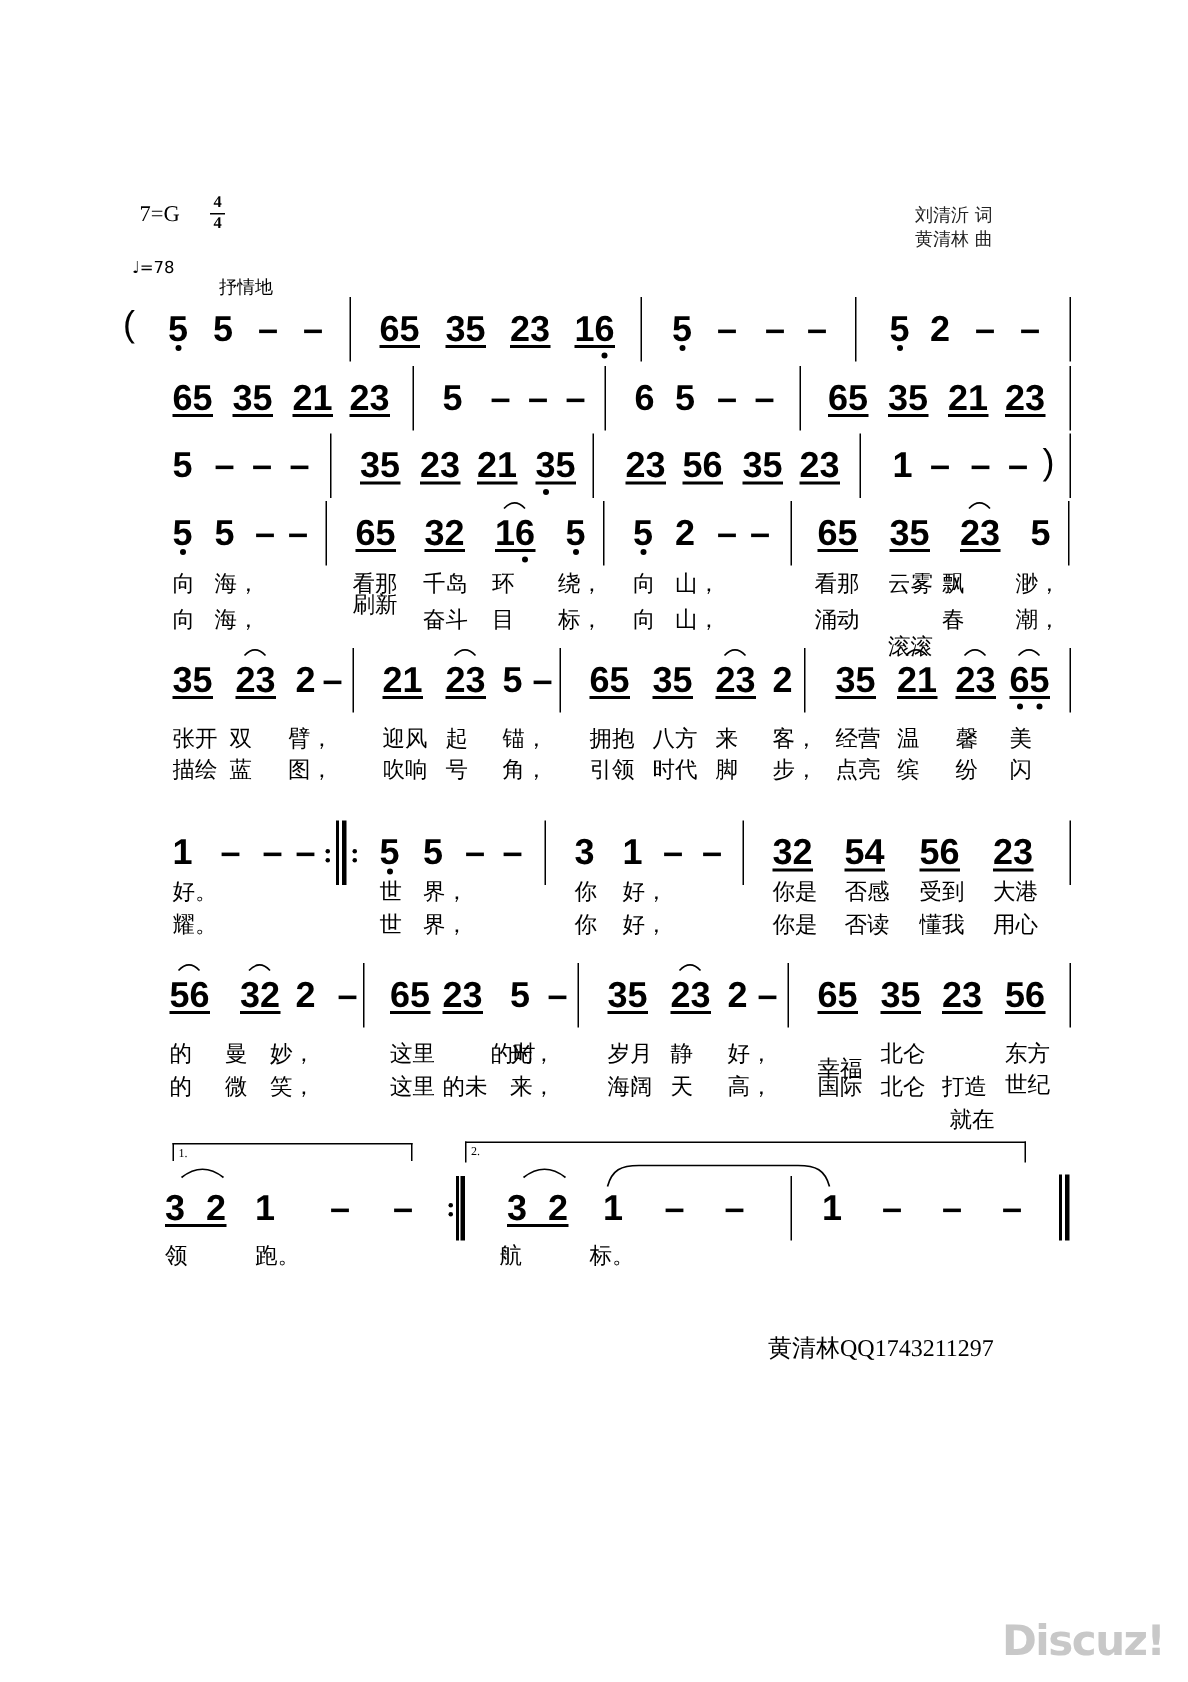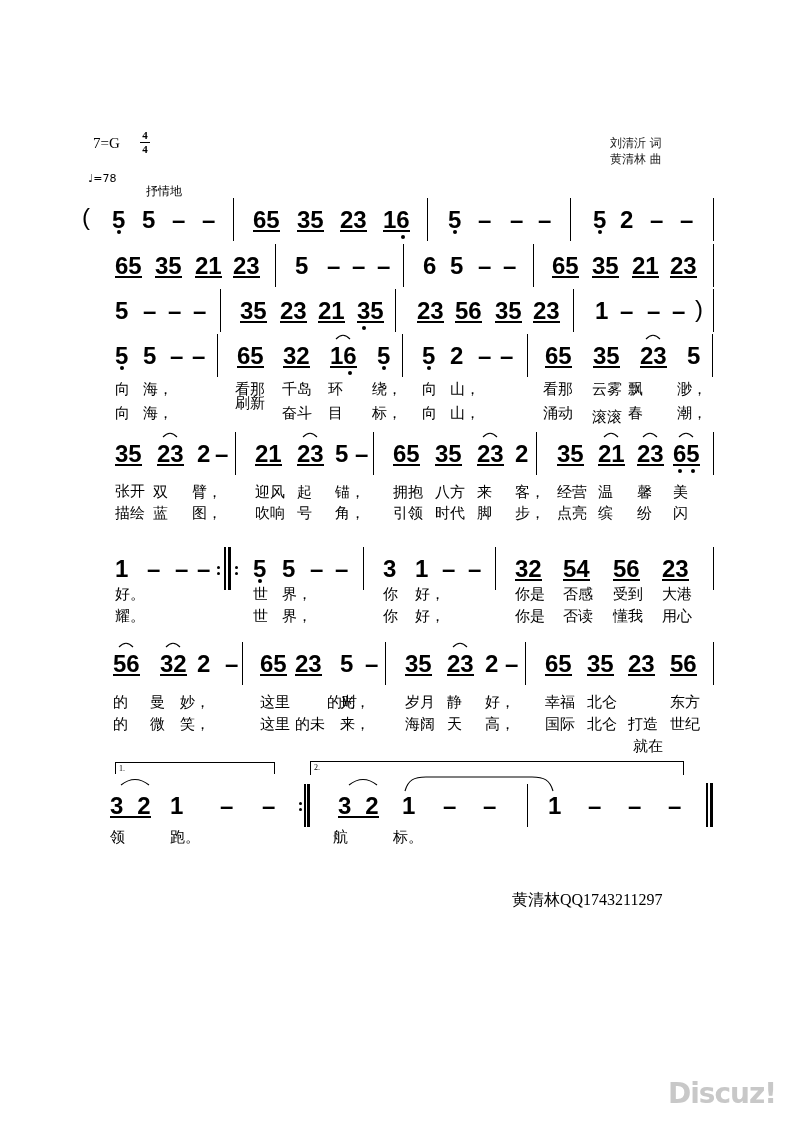--- a/index.html
+++ b/index.html
@@ -330,21 +330,21 @@
           <div class="beat" style="left: 545px; top: 344px;">
             <div class="nt">65</div>
             <div class="ul"></div>
             <div class="lyr" style="top: 38px; left: -2px;">看那</div>
             <div class="lyr" style="top: 62px; left: -2px;">涌动</div>
           </div>
           <div class="beat" style="left: 593px; top: 344px;">
             <div class="nt">35</div>
             <div class="ul"></div>
             <div class="lyr" style="top: 38px; left: -1px;">云雾</div>
-            <div class="lyr" style="top: 66px; left: -1px;">滚滚</div>
+            <div class="lyr" style="top: 80px; left: -1px;">滚滚</div>
           </div>
           <div class="beat" style="left: 640px; top: 344px;">
             <div class="nt">23</div>
             <div class="ul"></div>
             <svg class="slur" width="16" height="6" style="left: 5.3px; top: -11px;">
               <path d="M1,6 Q8,-1.5 15,6" fill="none" stroke="#000" stroke-width="1.1"></path>
             </svg>
             <div class="lyr" style="top: 38px; left: -12px;">飘</div>
             <div class="lyr" style="top: 62px; left: -12px;">春</div>
           </div>
@@ -357,21 +357,21 @@
         <div class="bar" style="left: 217px; top: 334px; height: 43px;"></div>
         <div class="bar" style="left: 402px; top: 334px; height: 43px;"></div>
         <div class="bar" style="left: 527px; top: 334px; height: 43px;"></div>
         <div class="bar" style="left: 712px; top: 334px; height: 43px;"></div>
       </div>
       <div class="row">
         <div class="measure">
           <div class="beat" style="left: 115px; top: 442px;">
             <div class="nt">35</div>
             <div class="ul"></div>
-            <div class="lyr" style="top: 43px; left: 0px; font-family: Liberation Mono, monospace;">张开</div>
+            <div class="lyr" style="top: 43px; left: 0px;">张开</div>
             <div class="lyr" style="top: 64px; left: 0px;">描绘</div>
           </div>
           <div class="beat" style="left: 157px; top: 442px;">
             <div class="nt">23</div>
             <div class="ul"></div>
             <svg class="slur" width="16" height="6" style="left: 5.3px; top: -11px;">
               <path d="M1,6 Q8,-1.5 15,6" fill="none" stroke="#000" stroke-width="1.1"></path>
             </svg>
             <div class="lyr" style="top: 43px; left: -4px;">双</div>
             <div class="lyr" style="top: 64px; left: -4px;">蓝</div>
@@ -645,21 +645,21 @@
             <div class="lyr" style="top: 65px; left: 0px;">高，</div>
           </div>
           <div class="beat" style="left: 505px; top: 652px;">
             <div class="nt">–</div>
           </div>
         </div>
         <div class="measure">
           <div class="beat" style="left: 545px; top: 652px;">
             <div class="nt">65</div>
             <div class="ul"></div>
-            <div class="lyr" style="top: 43px; left: 0px;">幸福</div>
+            <div class="lyr" style="top: 53px; left: 0px;">幸福</div>
             <div class="lyr" style="top: 65px; left: 0px;">国际</div>
           </div>
           <div class="beat" style="left: 587px; top: 652px;">
             <div class="nt">35</div>
             <div class="ul"></div>
             <div class="lyr" style="top: 43px; left: 0px;">北仑</div>
             <div class="lyr" style="top: 65px; left: 0px;">北仑</div>
           </div>
           <div class="beat" style="left: 628px; top: 652px;">
             <div class="nt">23</div>

